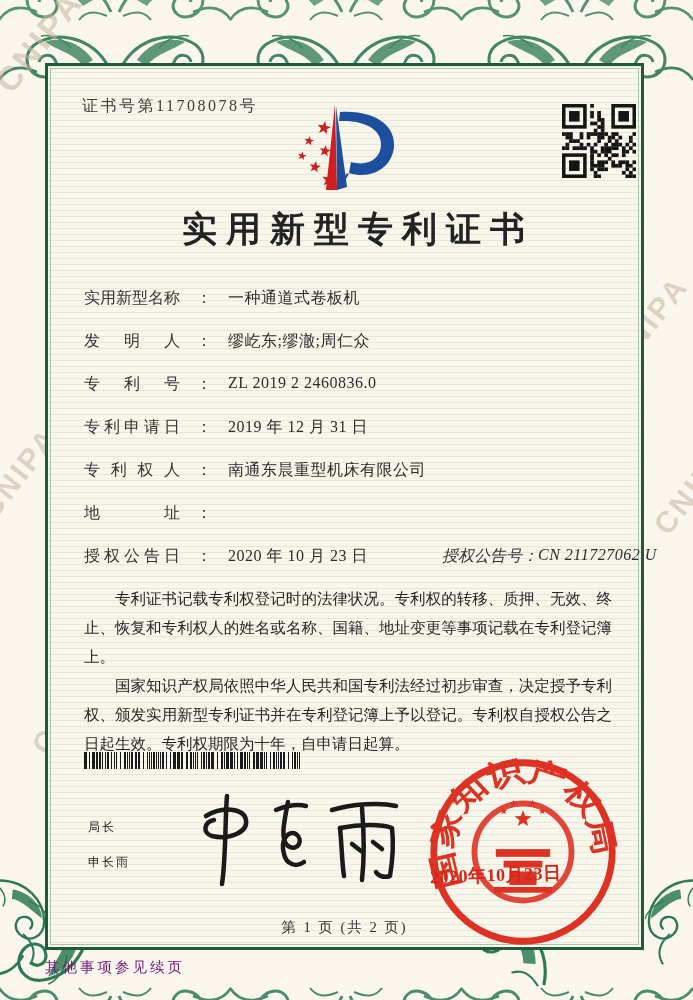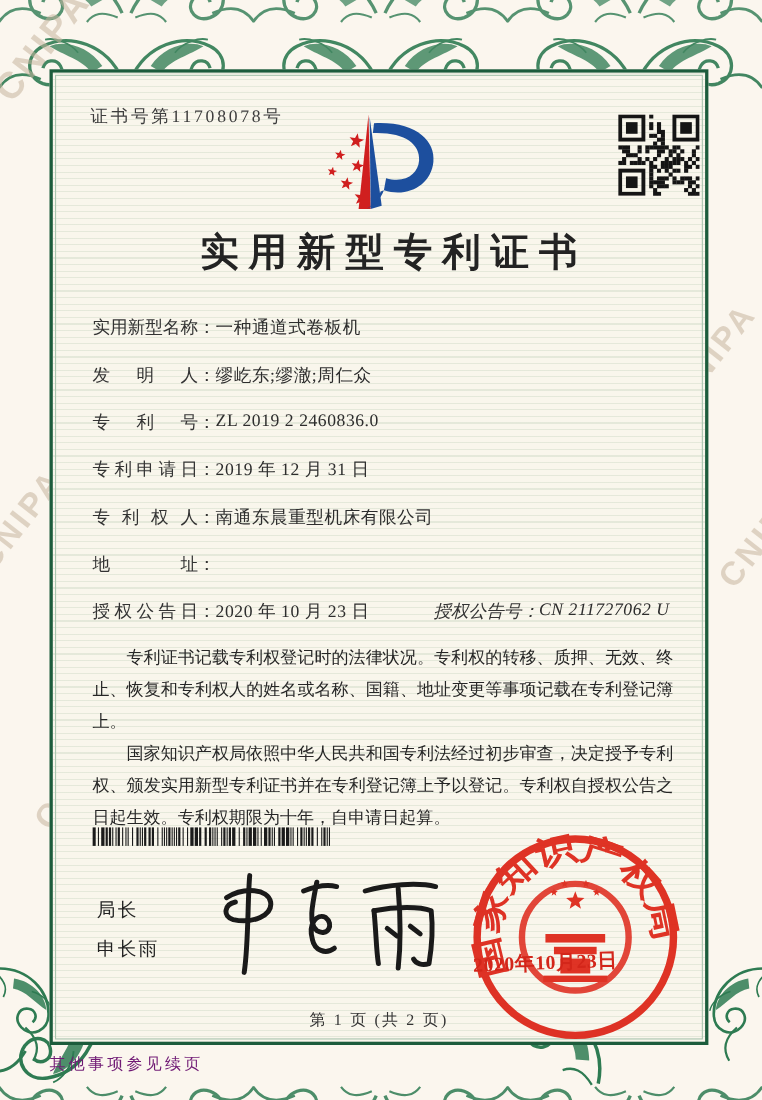--- a/index.html
+++ b/index.html
@@ -50,40 +50,40 @@
   .logo{position:absolute;left:276px;top:100px;width:130px;height:96px;}
   .qr{position:absolute;left:562px;top:104px;width:74px;height:74px;}
 
   .title{
     position:absolute;left:54px;top:206px;width:599px;
     text-align:center;font-size:35px;font-weight:bold;
     letter-spacing:9px;text-indent:9px;color:#232323;
   }
 
   .fields{position:absolute;left:84px;top:288px;width:540px;}
-  .frow{height:43px;display:flex;align-items:flex-start;font-size:16px;color:#2d2d2d;}
+  .frow{height:43px;display:flex;align-items:flex-start;font-size:16px;color:#2d2d2d;gap:16px;}
   .flabel{
     display:inline-block;width:96px;
     text-align:justify;text-align-last:justify;
     color:#333;flex:none;
   }
   .flabel.short{width:80px;}
   .colon{flex:none;width:16px;color:#333;}
   .fvalue{letter-spacing:0.5px;white-space:nowrap;}
   .pair2{display:flex;margin-left:58px;font-style:italic;}
 
   .body-text{
     position:absolute;left:84px;top:584px;width:528px;
     font-size:15.5px;line-height:29px;color:#262626;text-align:justify;
   }
   .body-text p{margin:0;text-indent:2em;}
 
   .barcode{position:absolute;left:84px;top:752px;width:218px;height:17px;}
 
-  .officer{position:absolute;left:88px;top:810px;font-size:17px;line-height:35px;color:#222;letter-spacing:2px;}
+  .officer{position:absolute;left:88px;top:810px;font-size:12px;line-height:35px;color:#222;letter-spacing:2px;}
   .signature{position:absolute;left:192px;top:788px;width:215px;height:102px;}
 
   .seal{position:absolute;left:426px;top:755px;width:194px;height:194px;opacity:0.93;}
   .seal-date{
     position:absolute;left:430px;top:862px;width:190px;z-index:5;
     font-size:18px;font-weight:600;color:#d3261a;letter-spacing:0.5px;
     transform:rotate(-2deg);white-space:nowrap;
   }
 
   .page-info{

